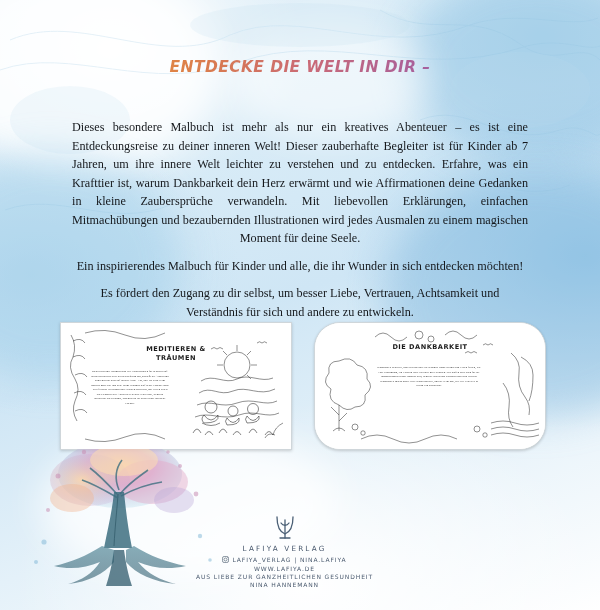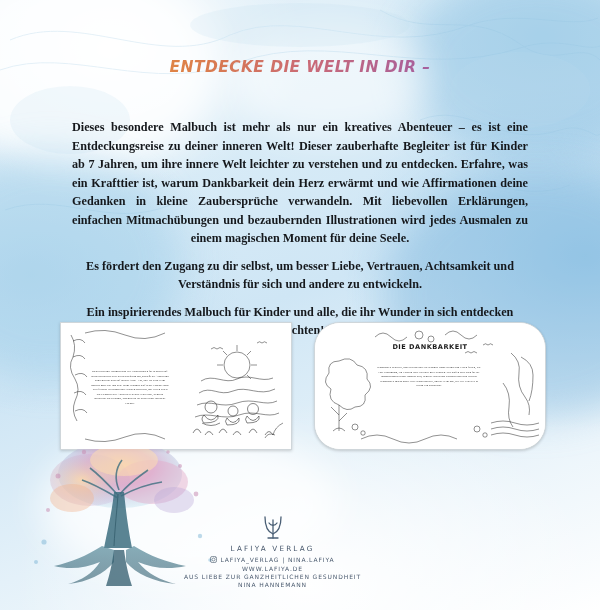--- a/index.html
+++ b/index.html
@@ -73,21 +73,20 @@
   
   #body-copy {
     position: absolute;
     top: 118px;
     left: 72px;
     width: 456px;
     text-align: center;
     font-size: 12.2px;
     line-height: 1.52;
     color: #15181c;
-    font-weight: bold;
   }
   #body-copy p { margin: 0 0 9px 0; }
   #body-copy p:last-child { margin-bottom: 0; }
   .para-justify { text-align: justify; text-align-last: center; }
 
   
   #samples {
     position: absolute;
     top: 322px;
     left: 52px;
@@ -142,21 +141,21 @@
     position: absolute;
     left: 28px;
     top: 436px;
     width: 190px;
     height: 152px;
   }
 
   
   #imprint {
     position: absolute;
-    left: 0;
+    left: 12px;
     top: 514px;
     width: 545px;
     text-align: center;
     color: #3f4f63;
   }
   #logo-mark { display: block; margin: 0 auto; }
   #brand {
     font-family: "DejaVu Sans", sans-serif;
     font-size: 7.2px;
     letter-spacing: 2.2px;
@@ -201,22 +200,22 @@
       <ellipse cx="300" cy="25" rx="110" ry="22"></ellipse>
     </g>
   </svg>
 
   <div id="heading">
     <span class="line">Entdecke die Welt in dir –</span>
   </div>
 
   <div id="body-copy">
     <p class="para-justify">Dieses besondere Malbuch ist mehr als nur ein kreatives Abenteuer – es ist eine Entdeckungsreise zu deiner inneren Welt! Dieser zauberhafte Begleiter ist für Kinder ab 7 Jahren, um ihre innere Welt leichter zu verstehen und zu entdecken. Erfahre, was ein Krafttier ist, warum Dankbarkeit dein Herz erwärmt und wie Affirmationen deine Gedanken in kleine Zaubersprüche verwandeln.  Mit liebevollen Erklärungen, einfachen Mitmachübungen und bezaubernden Illustrationen wird jedes Ausmalen zu einem magischen Moment für deine Seele.</p>
+    <p>Ein inspirierendes Malbuch für Kinder und alle, die  ihr Wunder in sich entdecken möchten!</p>
     <p>Es fördert den Zugang zu dir selbst, um besser Liebe, Vertrauen, Achtsamkeit und Verständnis für sich und andere zu entwickeln.</p>
-    <p>Ein inspirierendes Malbuch für Kinder und alle, die  ihr Wunder in sich entdecken möchten!</p>
   </div>
 
   <div id="samples">
 
     <div class="sample left">
       <svg class="doodle" style="left:0;top:0;width:230px;height:126px" viewBox="0 0 230 126">
         <rect x="0" y="0" width="230" height="126" fill="#ffffff"></rect>
 
         <g stroke="#222" stroke-width="0.5" fill="none">
           <circle cx="176" cy="42" r="13"></circle>
@@ -254,20 +253,24 @@
           <path d="M10,12 q6,10 2,22 q-6,10 2,22 q6,10 0,22 q-4,10 2,20"></path>
           <path d="M12,18 q8,-4 12,2 M12,34 q8,-4 12,2 M14,52 q8,-4 12,2 M13,70 q8,-4 12,2 M14,88 q8,-4 12,2"></path>
           <path d="M222,100 q-8,4 -10,12 M214,112 q-7,-3 -10,3"></path>
         </g>
 
         <g stroke="#222" stroke-width="0.5" fill="none">
           <path d="M24,10 q20,-6 40,2 q20,8 40,-2"></path>
           <path d="M24,116 q20,6 40,-2 q20,-8 40,2"></path>
         </g>
       </svg>
+      <div class="sample-title">
+        <span style="white-space:pre-line;">Meditieren &amp;
+Träumen</span>
+      </div>
       <div class="sample-text">Meditieren und Träumen sind wie Zauberpausen für deinen Kopf. Beim Meditieren setzt du dich bequem hin, schließt die Augen und konzentrierst dich auf deinen Atem – ein, aus. Da wird es im Inneren ganz still und klar. Beim Träumen darf deine Fantasie ganz weit fliegen: Du kannst über Wolken spazieren, mit Tieren reden oder wundervolle Abenteuer erleben. Jedes Mal, wenn du meditierst oder träumst, schenkst du dir selbst Ruhe und neue Energie.</div>
     </div>
 
     <div class="sample right">
       <svg class="doodle" style="left:0;top:0;width:230px;height:126px" viewBox="0 0 230 126">
         <rect x="0" y="0" width="230" height="126" fill="#ffffff"></rect>
         <g stroke="#222" stroke-width="0.5" fill="none">
 
           <path d="M24,108 l0,-26"></path>
           <path d="M24,82 q-12,-4 -8,-16 q-10,-6 -2,-16 q-2,-12 10,-12 q12,-6 18,4 q12,2 10,14 q8,8 -2,16 q2,12 -10,12 q-8,6 -16,-2z"></path>

